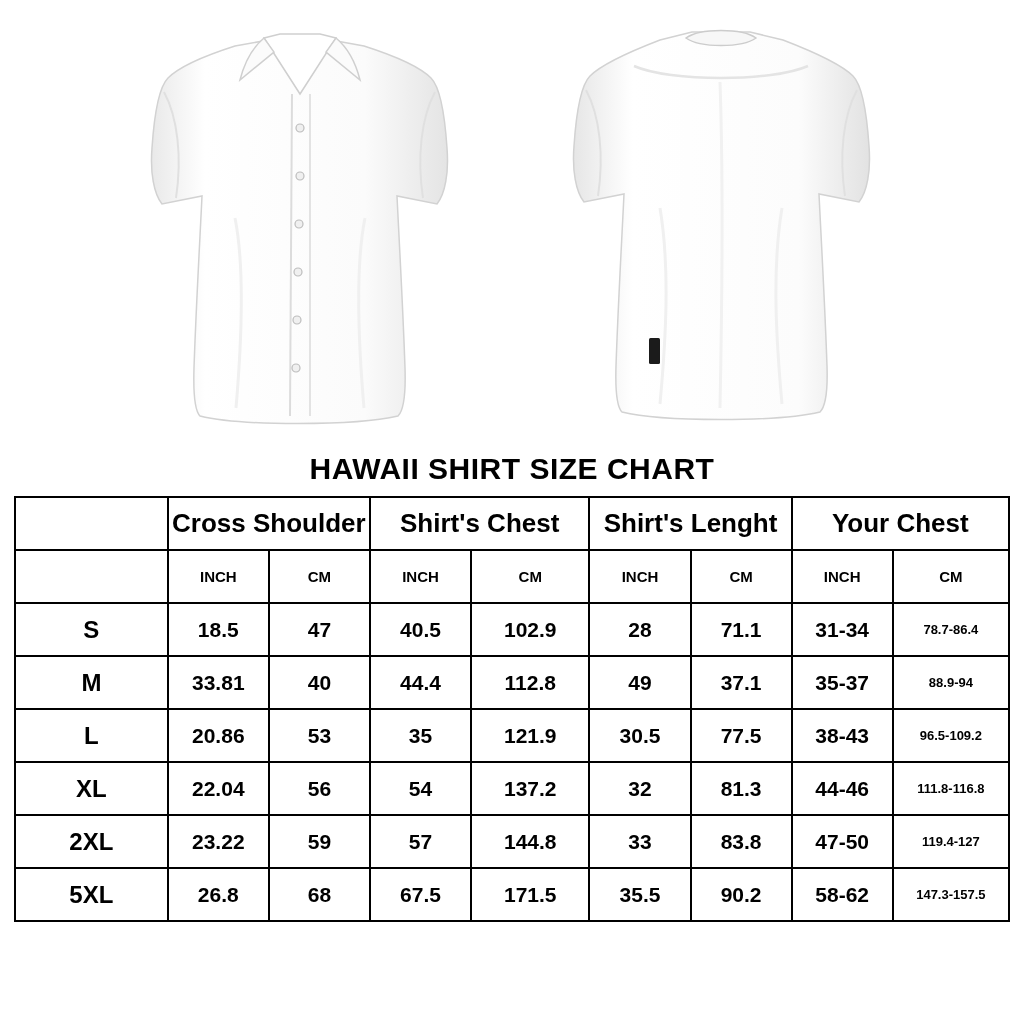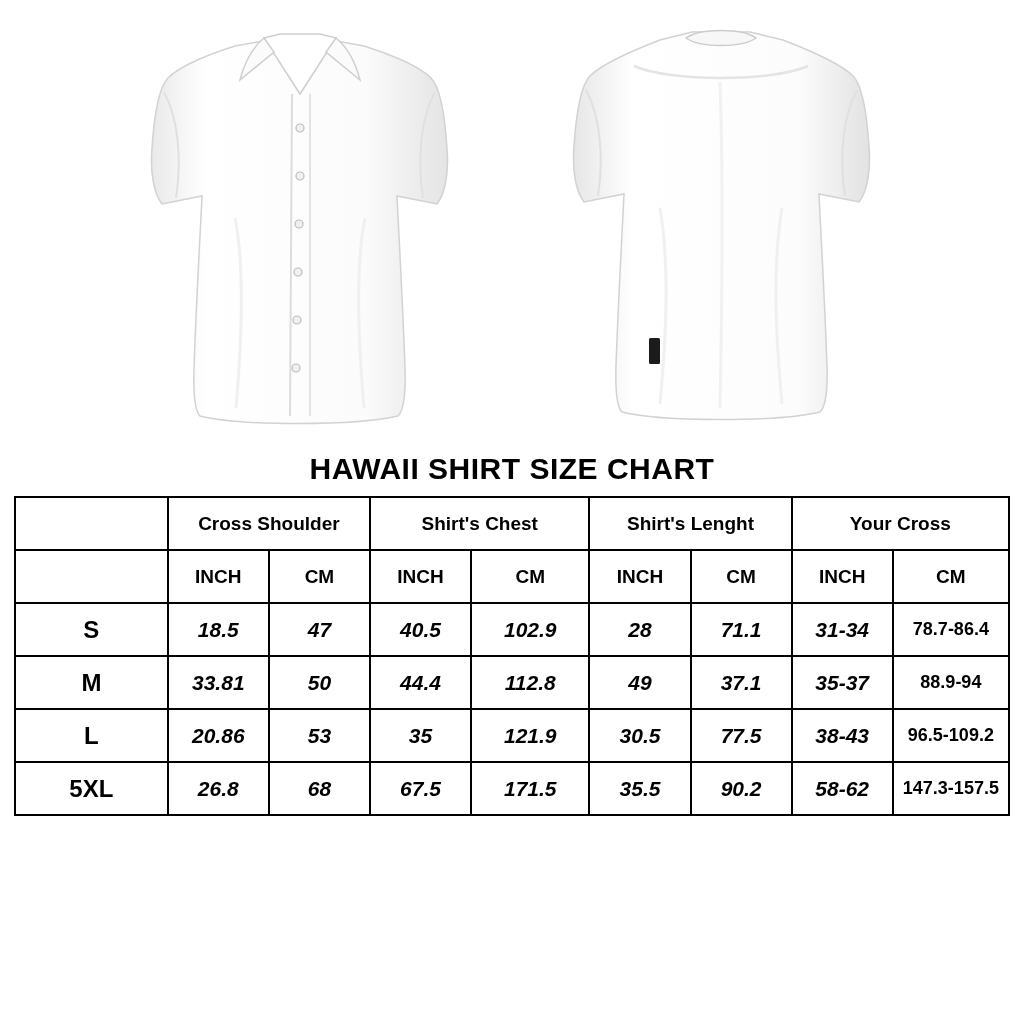--- a/index.html
+++ b/index.html
@@ -66,42 +66,41 @@
   table.size-chart th {
     border: 2px solid #000000;
     text-align: center;
     vertical-align: middle;
     padding: 0;
     height: 51px;
     font-weight: bold;
     background: #ffffff;
   }
   th.group-head {
-    font-size: 19px;
+    font-size: 26px;
     font-weight: bold;
     height: 50px;
   }
   th.corner {
     border-left: none;
     border-top: none;
     background: #ffffff;
   }
   td.unit {
-    font-size: 19px;
+    font-size: 15px;
     height: 44px;
   }
   td.size-label {
     font-size: 24px;
   }
   td.val {
     font-size: 21px;
-    font-style: italic;
   }
   td.val-sm {
-    font-size: 18px;
+    font-size: 13px;
   }
   td.yellow {
     background: #f2e712;
   }
   
   col.c-size { width: 142px; }
   col.c-in   { width: 94px; }
   col.c-cm   { width: 94px; }
   col.c-in2  { width: 94px; }
   col.c-cm2  { width: 110px; }
@@ -203,21 +202,21 @@
         <col class="c-cm3">
           <col class="c-in4">
           <col class="c-cm4">
       </colgroup>
       <thead>
         <tr>
           <th class="corner"></th>
           <th class="group-head" colspan="2">Cross Shoulder</th>
           <th class="group-head" colspan="2">Shirt's Chest</th>
           <th class="group-head" colspan="2">Shirt's Lenght</th>
-          <th class="group-head" colspan="2">Your Cross</th>
+          <th class="group-head" colspan="2">Your Chest</th>
         </tr>
         <tr>
           <td class="corner"></td>
           <td class="unit yellow">INCH</td>
           <td class="unit">CM</td>
           <td class="unit yellow">INCH</td>
           <td class="unit">CM</td>
           <td class="unit yellow">INCH</td>
           <td class="unit">CM</td>
           <td class="unit yellow">INCH</td>
@@ -232,40 +231,62 @@
           <td class="val yellow">40.5</td>
           <td class="val">102.9</td>
           <td class="val yellow">28</td>
           <td class="val">71.1</td>
           <td class="val yellow">31-34</td>
           <td class="val-sm">78.7-86.4</td>
         </tr>
         <tr>
           <td class="size-label">M</td>
           <td class="val yellow">33.81</td>
-          <td class="val">50</td>
+          <td class="val">40</td>
           <td class="val yellow">44.4</td>
           <td class="val">112.8</td>
           <td class="val yellow">49</td>
           <td class="val">37.1</td>
           <td class="val yellow">35-37</td>
           <td class="val-sm">88.9-94</td>
         </tr>
         <tr>
           <td class="size-label">L</td>
           <td class="val yellow">20.86</td>
           <td class="val">53</td>
           <td class="val yellow">35</td>
           <td class="val">121.9</td>
           <td class="val yellow">30.5</td>
           <td class="val">77.5</td>
           <td class="val yellow">38-43</td>
           <td class="val-sm">96.5-109.2</td>
         </tr>
         <tr>
+          <td class="size-label">XL</td>
+          <td class="val yellow">22.04</td>
+          <td class="val">56</td>
+          <td class="val yellow">54</td>
+          <td class="val">137.2</td>
+          <td class="val yellow">32</td>
+          <td class="val">81.3</td>
+          <td class="val yellow">44-46</td>
+          <td class="val-sm">111.8-116.8</td>
+        </tr>
+        <tr>
+          <td class="size-label">2XL</td>
+          <td class="val yellow">23.22</td>
+          <td class="val">59</td>
+          <td class="val yellow">57</td>
+          <td class="val">144.8</td>
+          <td class="val yellow">33</td>
+          <td class="val">83.8</td>
+          <td class="val yellow">47-50</td>
+          <td class="val-sm">119.4-127</td>
+        </tr>
+        <tr>
           <td class="size-label">5XL</td>
           <td class="val yellow">26.8</td>
           <td class="val">68</td>
           <td class="val yellow">67.5</td>
           <td class="val">171.5</td>
           <td class="val yellow">35.5</td>
           <td class="val">90.2</td>
           <td class="val yellow">58-62</td>
           <td class="val-sm">147.3-157.5</td>
         </tr>

